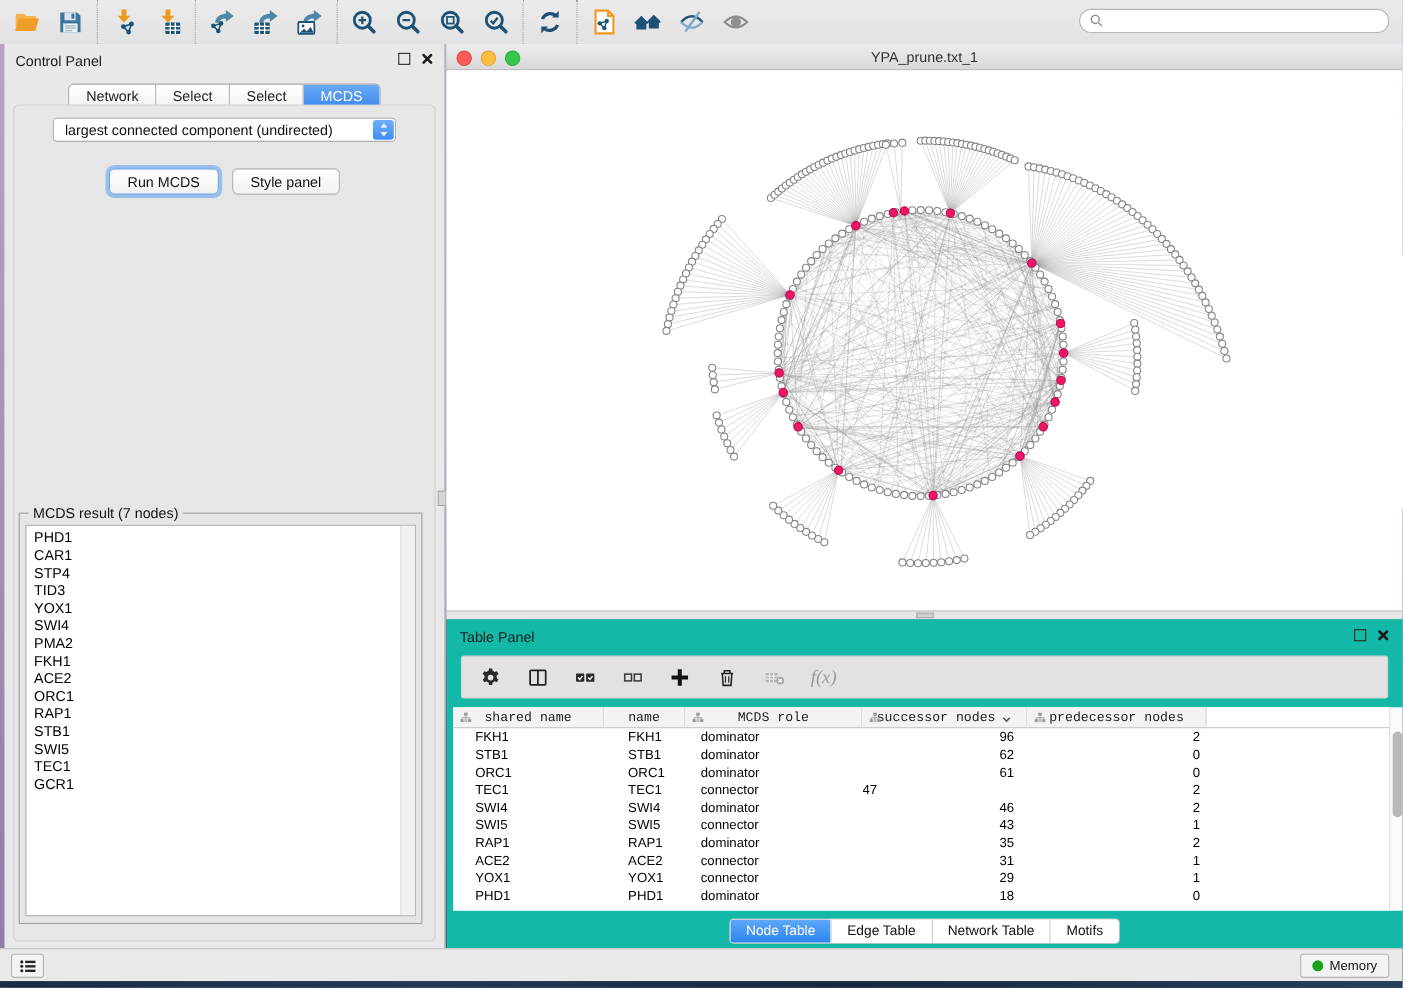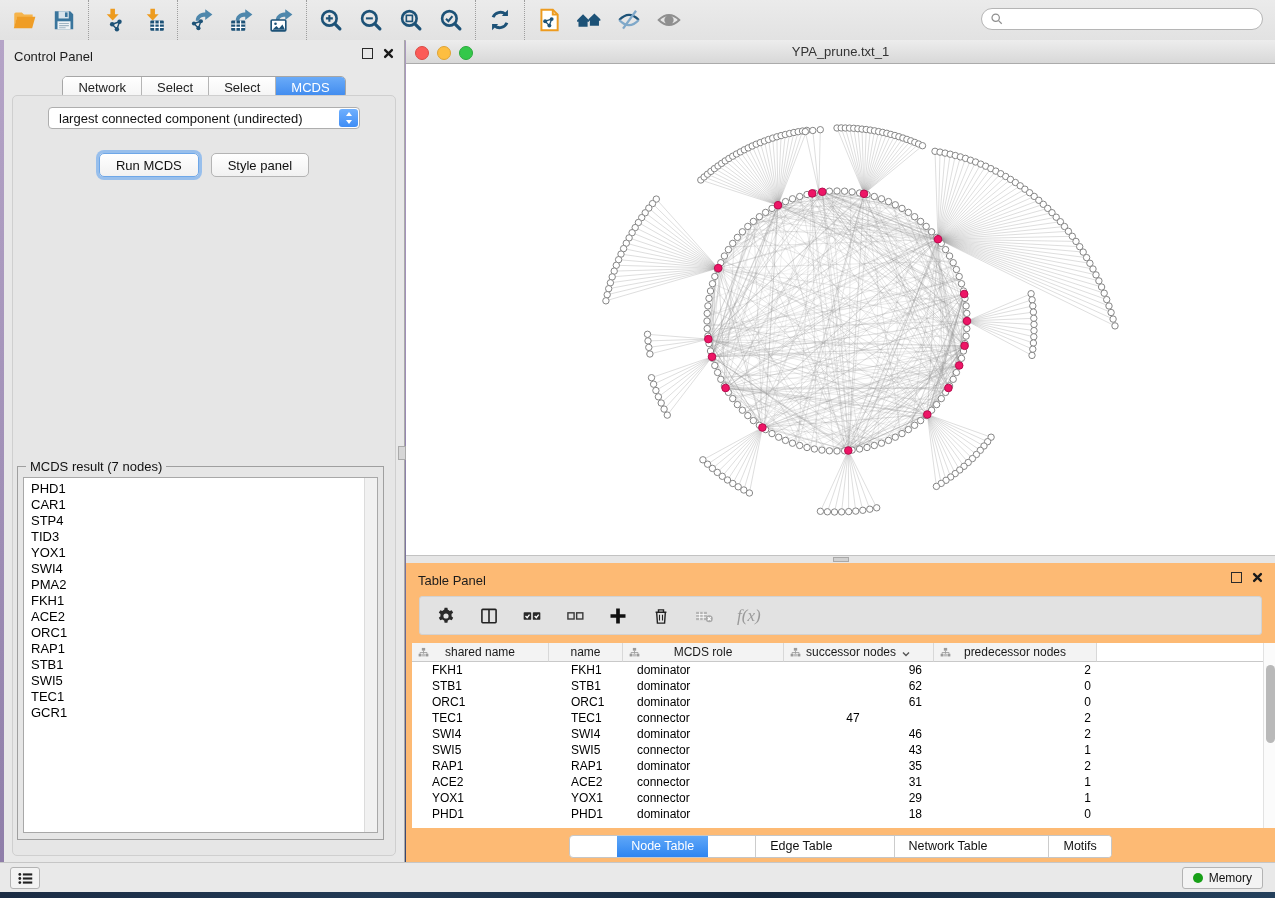--- a/index.html
+++ b/index.html
@@ -49,39 +49,39 @@
   
   #network-window{position:absolute;left:406px;top:40px;width:869px;height:523px;background:#fff;}
   .nw-titlebar{height:23px;background:linear-gradient(#ededed,#d8d8d8);border-bottom:1px solid #ababab;position:relative;}
   .lights{position:absolute;left:9px;top:6px;display:flex;gap:8px;}
   .light{width:12px;height:12px;border-radius:50%;}
   .nw-title{text-align:center;font-size:13px;color:#333;line-height:23px;}
   .nw-canvas{position:absolute;left:0;top:24px;width:869px;height:491px;background:#fff;overflow:hidden;}
   .hsplit{position:absolute;left:0;bottom:0;width:100%;height:8px;background:#e6e6e6;border-top:1px solid #c2c2c2;box-sizing:border-box;}
   .hsplit-handle{width:16px;height:5px;background:#d0d0d0;border:1px solid #a9a9a9;margin:1px auto 0;box-sizing:border-box;}
   
-  #table-panel{position:absolute;left:406px;top:563px;width:869px;height:299px;background:#fdba74;}
+  #table-panel{position:absolute;left:406px;top:563px;width:869px;height:299px;background:#14b8a6;}
   .tp-header{height:28px;padding:8px 12px 0;position:relative;box-sizing:border-box;}
   .tp-title{font-size:13px;color:#1c1c1c;}
   .tp-toolbar{position:absolute;left:13px;right:13px;top:33px;height:39px;background:#e2e2e2;border:1px solid #d2d2d2;border-radius:3px;display:flex;align-items:center;padding-left:16px;gap:23px;box-sizing:border-box;}
   .tp-icon{display:grid;place-items:center;}
   .tp-icon svg{width:20px;height:20px;}
   .fx-label{font-family:"Liberation Serif","DejaVu Serif",serif;font-style:italic;font-size:17px;color:#9a9a9a;}
   .tp-table{position:absolute;left:6px;right:12px;top:80px;height:185px;background:#fff;}
-  .tp-thead{display:flex;height:19px;font-size:12px;color:#1a1a1a;}
+  .tp-thead{display:flex;height:19px;font-size:12px;color:#1a1a1a;font-family:Liberation Mono, monospace;}
   .th{background:#f3f3f3;border-right:1px solid #d8d8d8;border-bottom:1px solid #c9c9c9;position:relative;display:flex;align-items:center;justify-content:center;box-sizing:border-box;gap:5px;}
   .th .tree{position:absolute;left:6px;top:4px;}
   .th-filler{flex:1;background:#fff;border-bottom:1px solid #c9c9c9;box-sizing:border-box;}
   .tr{display:flex;height:16px;font-size:12px;color:#000;align-items:center;}
   .td{box-sizing:border-box;overflow:hidden;white-space:nowrap;}
   .tp-scrollbar{position:absolute;right:-14px;top:0;bottom:0;width:14px;background:#fbfbfb;border-left:1px solid #e2e2e2;box-sizing:border-box;}
   .tp-thumb{position:absolute;right:2px;top:22px;width:9px;height:78px;background:#b9b9b9;border-radius:5px;}
   .tp-tabs{position:absolute;left:0;right:0;top:272px;display:flex;justify-content:center;}
   .tp-tabbar{display:flex;border:1px solid #c6c6c6;border-radius:4px;overflow:hidden;background:#fff;}
-  .tp-tab{padding:2px 14px;font-size:12.5px;height:17px;line-height:17px;color:#111;border-left:1px solid #ccc;background:#fff;margin-left:47px;}
+  .tp-tab{padding:2px 14px;font-size:12.5px;height:17px;line-height:17px;color:#111;border-left:1px solid #ccc;background:#fff;}
   .tp-tab:first-child{border-left:none;}
   .tp-tab.active{background:linear-gradient(#5fa7f8,#2e85f1);color:#fff;}
   
   #status-bar{position:absolute;left:0;top:862px;width:1275px;height:30px;background:#e9e9e9;border-top:1px solid #c6c6c6;box-sizing:border-box;}
   .sb-left-btn{position:absolute;left:10px;top:4px;width:30px;height:22px;background:#f3f3f3;border:1px solid #b3b3b3;border-radius:3px;display:grid;place-items:center;box-sizing:border-box;}
   .sb-left-btn svg{width:17px;height:13px;}
   .memory-btn{position:absolute;right:12px;top:4px;height:22px;padding:0 10px;display:flex;align-items:center;gap:6px;background:#f3f3f3;border:1px solid #b3b3b3;border-radius:3px;font-size:12px;color:#111;box-sizing:border-box;}
   .green-dot{width:10px;height:10px;border-radius:50%;background:#18a018;}
   #bottom-strip{position:absolute;left:0;top:892px;width:1275px;height:6px;background:linear-gradient(90deg,#1b2c44,#223a55 30%,#16293f 60%,#24405c);}
 </style>
@@ -1367,21 +1367,21 @@
           <div class="td" style="width: 137px; padding-left: 20px;">ORC1</div>
           <div class="td" style="width: 74px; padding-left: 22px;">ORC1</div>
           <div class="td" style="width: 161px; padding-left: 14px;">dominator</div>
           <div class="td" style="width: 150px; text-align: right; padding-right: 12px;">61</div>
           <div class="td" style="width: 163px; text-align: right; padding-right: 6px;">0</div>
         </div>
         <div class="tr">
           <div class="td" style="width: 137px; padding-left: 20px;">TEC1</div>
           <div class="td" style="width: 74px; padding-left: 22px;">TEC1</div>
           <div class="td" style="width: 161px; padding-left: 14px;">connector</div>
-          <div class="td" style="width: 150px; text-align: center; padding-right: 12px;">47</div>
+          <div class="td" style="width: 150px; text-align: left; padding-right: 12px;">47</div>
           <div class="td" style="width: 163px; text-align: right; padding-right: 6px;">2</div>
         </div>
         <div class="tr">
           <div class="td" style="width: 137px; padding-left: 20px;">SWI4</div>
           <div class="td" style="width: 74px; padding-left: 22px;">SWI4</div>
           <div class="td" style="width: 161px; padding-left: 14px;">dominator</div>
           <div class="td" style="width: 150px; text-align: right; padding-right: 12px;">46</div>
           <div class="td" style="width: 163px; text-align: right; padding-right: 6px;">2</div>
         </div>
         <div class="tr">

